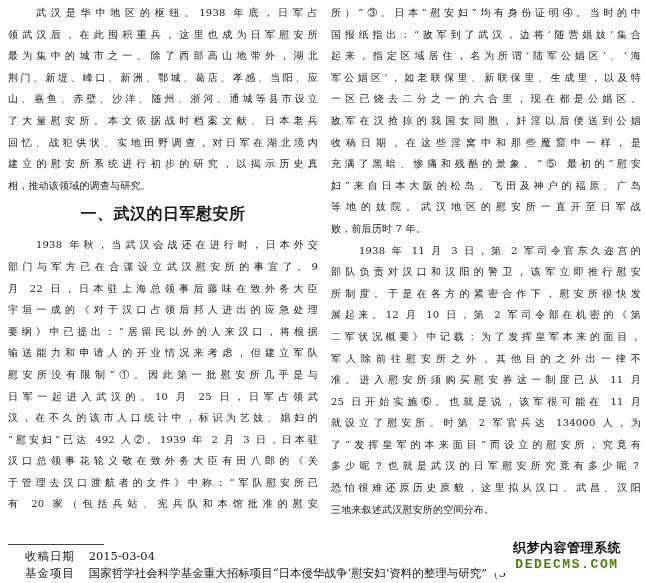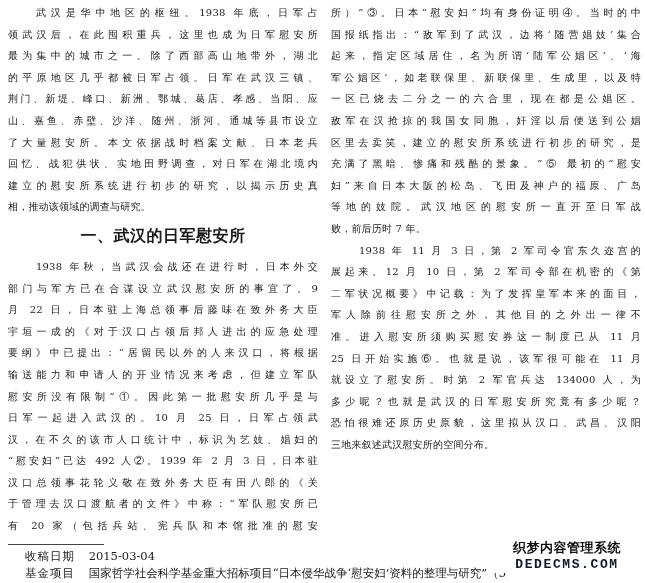--- a/index.html
+++ b/index.html
@@ -32,31 +32,30 @@
   .footer { position: absolute; left: 25px; font-size: 11.5px; white-space: nowrap; }
   .footer .label { font-weight: normal; font-family: "DejaVu Sans", "Liberation Sans", sans-serif; margin-right: 10px; letter-spacing: 1px; }
   .footer-1 { top: 549px; }
   .footer-2 { top: 566px; }
   .watermark {
     position: absolute; right: 4px; top: 540px; width: 148px; background: #fff;
     text-align: center; font-family: Liberation Mono, monospace; font-weight: bold;
   }
   .watermark .cn { font-size: 13px; color: #111; line-height: 17px; letter-spacing: 0.5px;
     text-shadow: 1px 0 0 #fff, -1px 0 0 #fff; }
-  .watermark .en { font-size: 13px; color: #0f172a; line-height: 16px; letter-spacing: 1.6px; }
+  .watermark .en { font-size: 13px; color: #4d7c0f; line-height: 16px; letter-spacing: 1.6px; }
 </style>
 </head>
 <body>
 
 <div class="col col-left">
   <div>
     <div class="line indent">武汉是华中地区的枢纽。1938 年底，日军占</div>
     <div class="line">领武汉后，在此囤积重兵，这里也成为日军慰安所</div>
     <div class="line">最为集中的城市之一。除了西部高山地带外，湖北</div>
-    <div class="line">的平原地区几乎都被日军占领。日军在武汉三镇、</div>
     <div class="line">荆门、新堤、峰口、新洲、鄂城、葛店、孝感、当阳、应</div>
     <div class="line">山、嘉鱼、赤壁、沙洋、随州、浙河、通城等县市设立</div>
     <div class="line">了大量慰安所。本文依据战时档案文献、日本老兵</div>
     <div class="line">回忆、战犯供状、实地田野调查，对日军在湖北境内</div>
     <div class="line">建立的慰安所系统进行初步的研究，以揭示历史真</div>
     <div class="line last">相，推动该领域的调查与研究。</div>
   </div>
   <div class="heading">一、武汉的日军慰安所</div>
   <div>
     <div class="line indent">1938 年秋，当武汉会战还在进行时，日本外交</div>
@@ -76,34 +75,37 @@
 </div>
 
 <div class="col col-right">
   <div>
     <div class="line">所）”③。日本“慰安妇”均有身份证明④。当时的中</div>
     <div class="line">国报纸指出：“敌军到了武汉，边将‘随营娼妓’集合</div>
     <div class="line">起来，指定区域居住，名为所谓‘陆军公娼区’、‘海</div>
     <div class="line">军公娼区’，如老联保里、新联保里、生成里，以及特</div>
     <div class="line">一区已烧去二分之一的六合里，现在都是公娼区。</div>
     <div class="line">敌军在汉抢掠的我国女同胞，奸淫以后便送到公娼</div>
-    <div class="line">区里去卖笑，建立的慰安所系统进行初步的研究，是</div>
+    <div class="line">收稿日期，在这些淫窝中和那些魔窟中一样，是</div>
     <div class="line">充满了黑暗、惨痛和残酷的景象。”⑤ 最初的“慰安</div>
     <div class="line">妇”来自日本大阪的松岛、飞田及神户的福原、广岛</div>
     <div class="line">等地的妓院。武汉地区的慰安所一直开至日军战</div>
     <div class="line last">败，前后历时 7 年。</div>
   </div>
   <div>
     <div class="line indent">1938 年 11 月 3 日，第 2 军司令官东久迩宫的</div>
+    <div class="line">部队负责对汉口和汉阳的警卫，该军立即推行慰安</div>
+    <div class="line">所制度。于是在各方的紧密合作下，慰安所很快发</div>
     <div class="line">展起来。12 月 10 日，第 2 军司令部在机密的《第</div>
     <div class="line">二军状况概要》中记载：为了发挥皇军本来的面目，</div>
     <div class="line">军人除前往慰安所之外，其他目的之外出一律不</div>
     <div class="line">准。进入慰安所须购买慰安券这一制度已从 11 月</div>
     <div class="line">25 日开始实施⑥。也就是说，该军很可能在 11 月</div>
     <div class="line">就设立了慰安所。时第 2 军官兵达 134000 人，为</div>
+    <div class="line">了“发挥皇军的本来面目”而设立的慰安所，究竟有</div>
     <div class="line">多少呢？也就是武汉的日军慰安所究竟有多少呢？</div>
     <div class="line">恐怕很难还原历史原貌，这里拟从汉口、武昌、汉阳</div>
     <div class="line last">三地来叙述武汉慰安所的空间分布。</div>
   </div>
 </div>
 
 <div class="rule"></div>
 
 <div class="footer footer-1">
   <span class="label">收稿日期</span>

